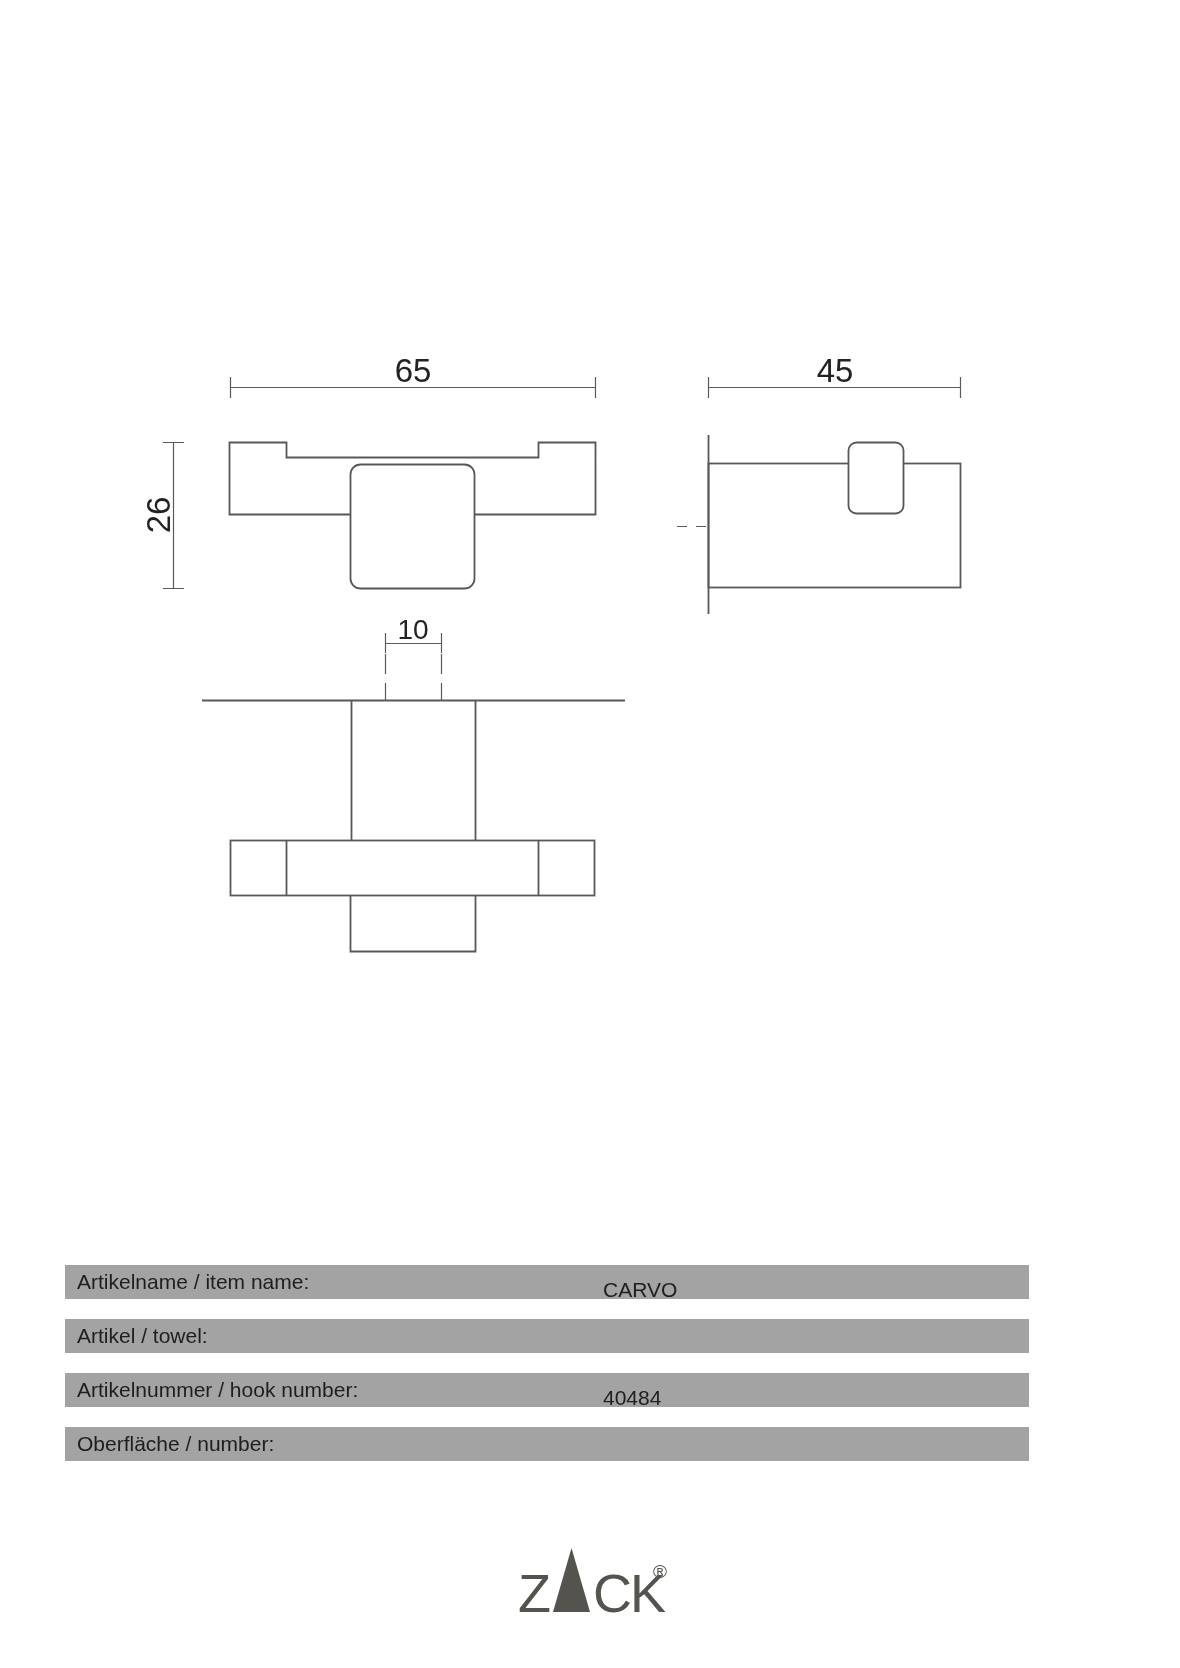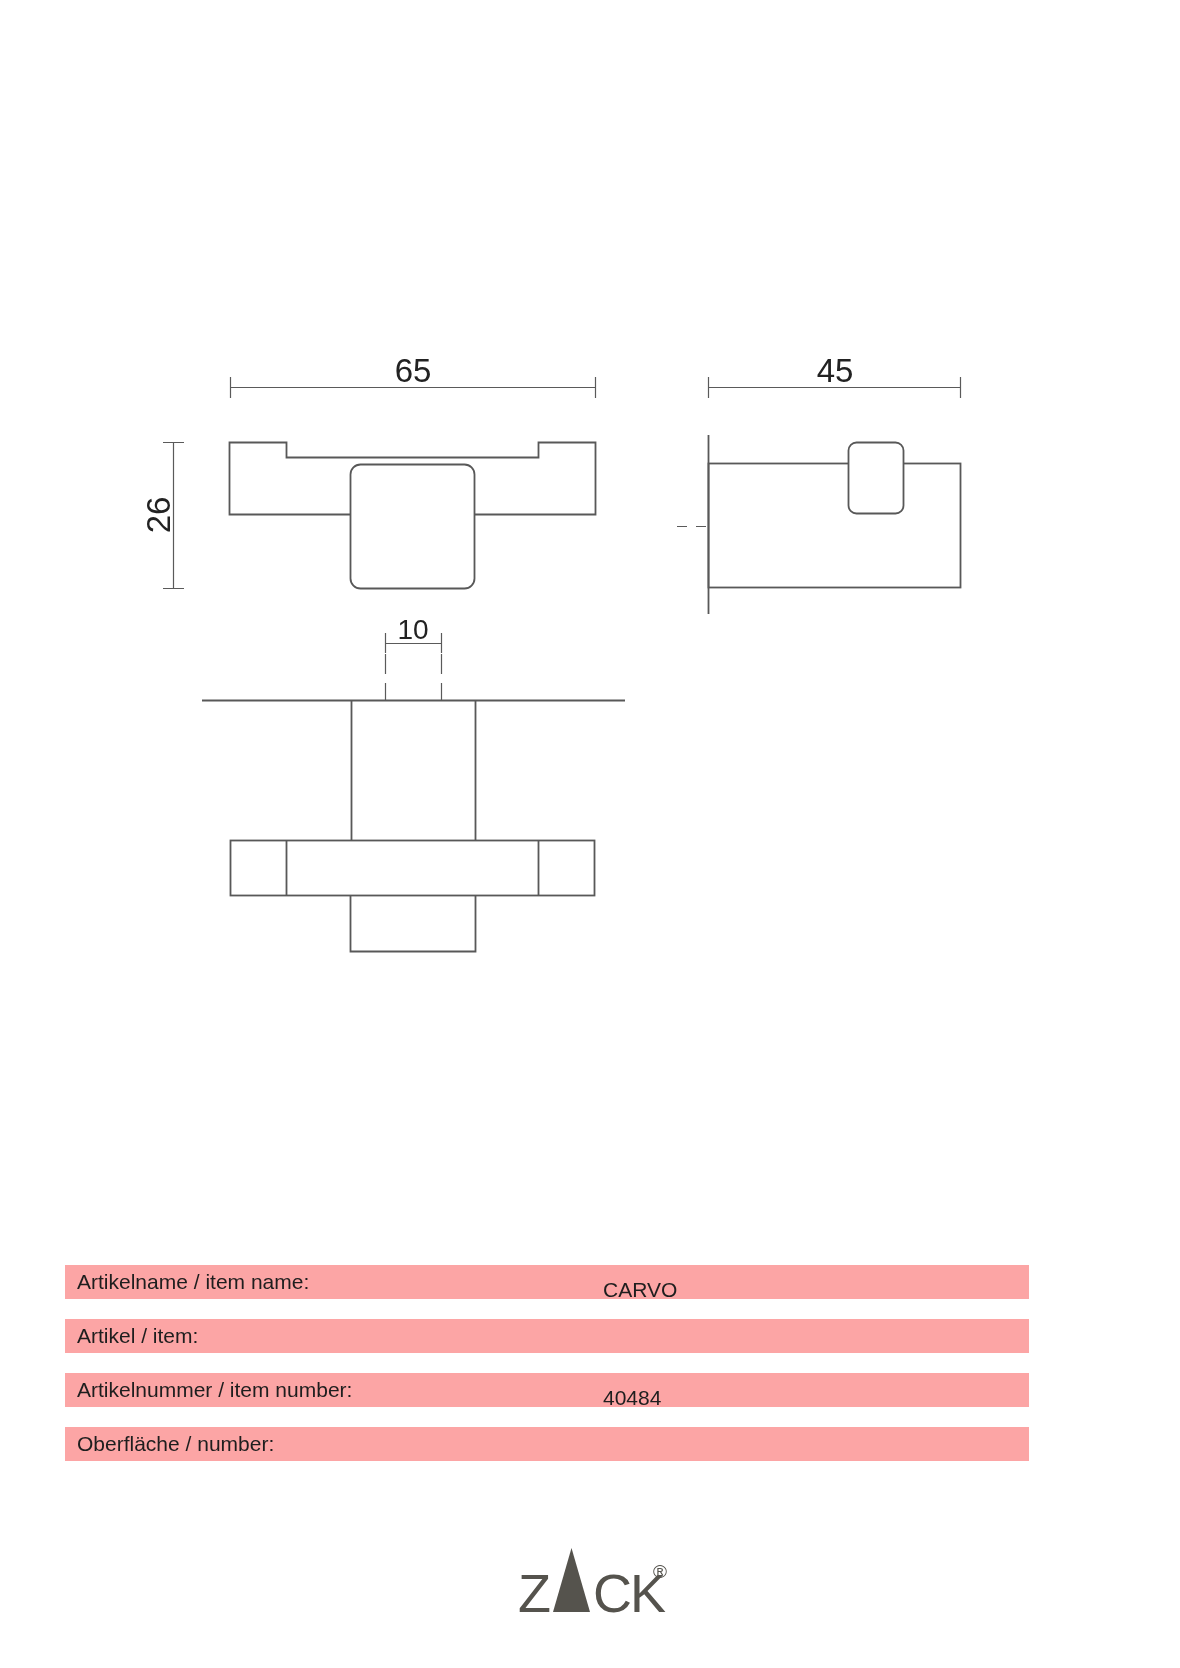--- a/index.html
+++ b/index.html
@@ -12,21 +12,21 @@
   .obj{fill:#ffffff;stroke:#585858;stroke-width:1.8;}
   .obj-line{fill:none;stroke:#585858;stroke-width:1.8;}
   .dim-line{fill:none;stroke:#5a5a5a;stroke-width:1.2;}
   .dash-line{fill:none;stroke:#5a5a5a;stroke-width:1.2;stroke-dasharray:20 9;}
   .center-line{fill:none;stroke:#5a5a5a;stroke-width:1.2;stroke-dasharray:10 9;}
   .dim-text{font-family:"Liberation Sans",sans-serif;font-size:33px;fill:#222222;text-anchor:middle;}
   .dim-text-small{font-family:"Liberation Sans",sans-serif;font-size:28px;fill:#222222;text-anchor:middle;}
   
   .spec-table{position:absolute;left:65px;top:1265px;width:1048px;}
   .spec-row{
-    position:relative;height:34px;margin-bottom:20px;background:#fca5a5;
+    position:relative;height:34px;margin-bottom:20px;background:#a3a3a3;
     font-size:21px;line-height:34px;color:#1e1e1e;white-space:nowrap;
   }
   .spec-label{position:absolute;left:12px;top:0;}
   .spec-value{position:absolute;left:538px;top:8px;}
   
   .logo{position:absolute;left:505px;top:1538px;width:180px;height:85px;}
   .logo-letter{font-family:"Liberation Sans",sans-serif;font-size:54px;letter-spacing:-2px;fill:#55534d;}
   .logo-reg{font-family:"Liberation Sans",sans-serif;font-size:19px;fill:#55534d;}
 </style>
 </head>
@@ -73,24 +73,24 @@
       </g>
     </g>
   </svg>
 
   <div class="spec-table">
     <div class="spec-row">
       <span class="spec-label">Artikelname / item name:</span>
       <span class="spec-value">CARVO</span>
     </div>
     <div class="spec-row">
-      <span class="spec-label">Artikel / item:</span>
+      <span class="spec-label">Artikel / towel:</span>
     </div>
     <div class="spec-row">
-      <span class="spec-label">Artikelnummer / item number:</span>
+      <span class="spec-label">Artikelnummer / hook number:</span>
       <span class="spec-value">40484</span>
     </div>
     <div class="spec-row">
       <span class="spec-label">Oberfläche / number:</span>
     </div>
   </div>
 
   <div class="logo">
     <svg width="180" height="85" viewBox="0 0 180 85">
       <text class="logo-letter" x="13" y="74">Z</text>

